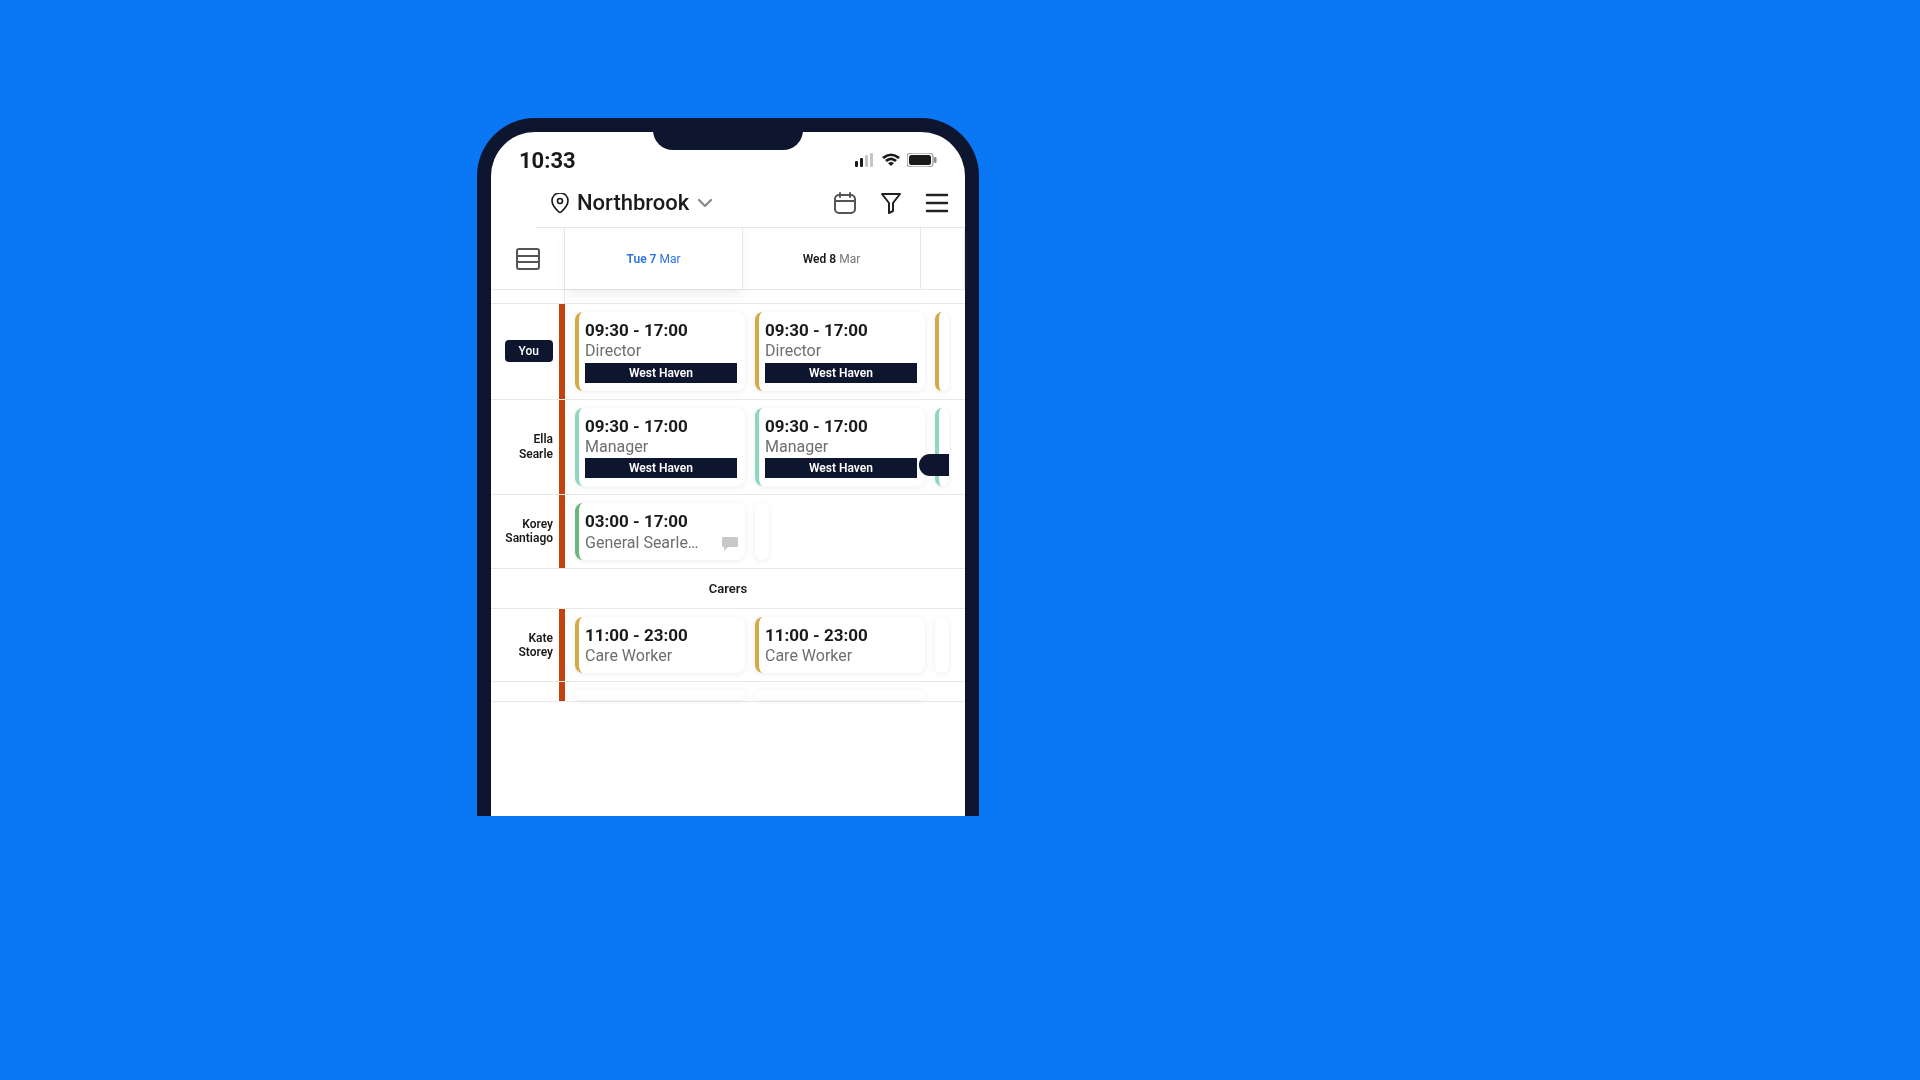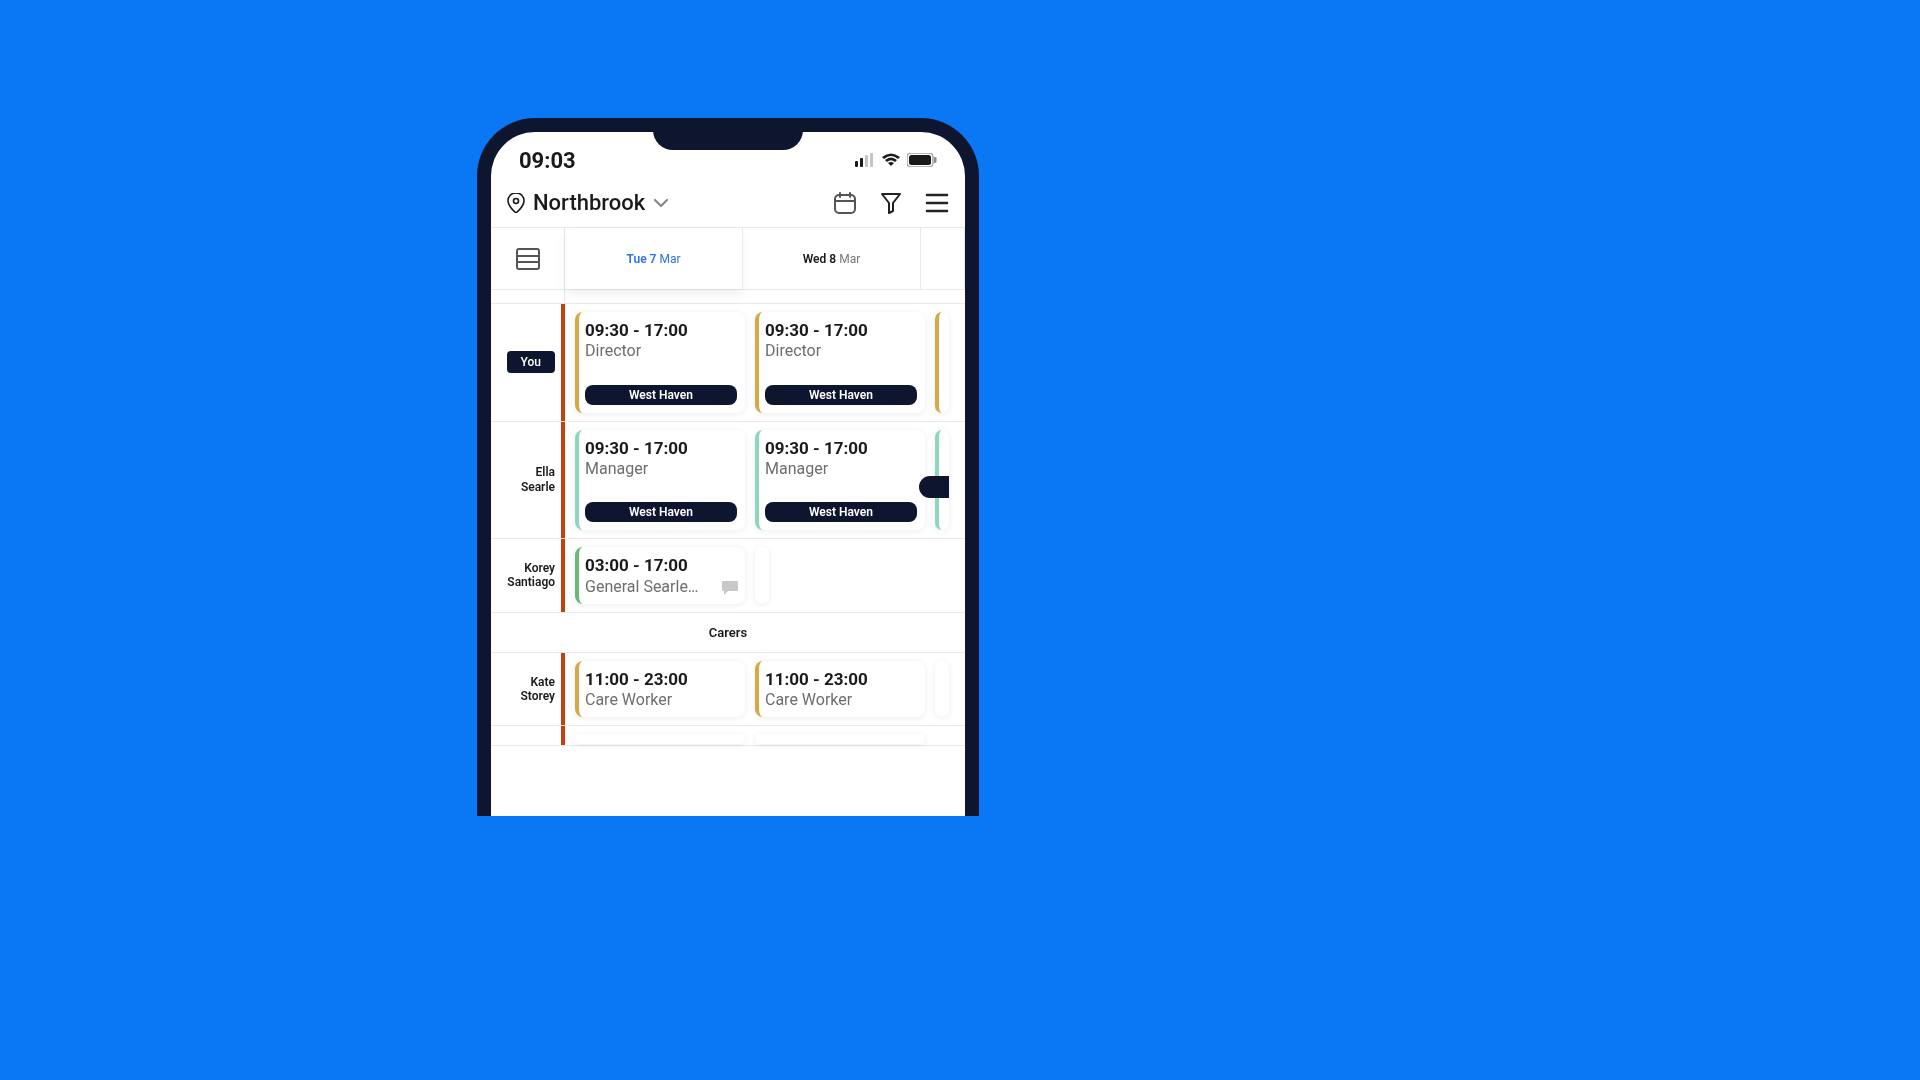--- a/index.html
+++ b/index.html
@@ -53,20 +53,21 @@
   font-weight: 700;
   color: #1a1a1a;
 }
 .status-icons { display: flex; align-items: center; gap: 6px; }
 .app-header {
   display: flex;
   align-items: center;
   justify-content: space-between;
   padding: 8px 16px 12px 16px;
   border-bottom: 1px solid #e8e8e8;
+  margin-left: 44px;
 }
 .location-group { display: flex; align-items: center; gap: 8px; }
 .location-name { font-size: 22px; font-weight: 500; color: #1a1a1a; }
 .header-actions { display: flex; align-items: center; gap: 22px; }
 .icon-btn { display: flex; align-items: center; justify-content: center; cursor: pointer; }
 .tabs-row {
   display: flex;
   align-items: stretch;
   height: 62px;
   background: #fff;
@@ -111,21 +112,21 @@
   display: flex;
   border-bottom: 1px solid #e8e8e8;
   background: #fff;
 }
 .namecol {
   width: 74px;
   display: flex;
   align-items: center;
   justify-content: flex-end;
   padding: 0 6px 0 0;
-  border-right: 4px solid #c2410c;
+  border-right: 6px solid #c2410c;
   font-size: 12px;
   font-weight: 600;
   color: #1a1a1a;
   text-align: right;
   line-height: 1.2;
 }
 .you-pill {
   background: #0e152e;
   color: #fff;
   font-size: 12px;
@@ -149,41 +150,41 @@
   position: relative;
   border-left: 4px solid transparent;
 }
 .shift-card.peek { flex: 0 0 14px; padding: 0; }
 .accent-gold { border-left-color: #d4a946; }
 .accent-teal { border-left-color: #8fd6c0; }
 .accent-green { border-left-color: #6cb87a; }
 .shift-time { font-size: 17px; font-weight: 700; color: #1a1a1a; line-height: 1.2; }
 .shift-role { font-size: 16px; font-weight: 400; color: #6e6e6e; line-height: 1.2; margin-top: 1px; }
 .loc-pill {
-  margin-top: 24px;
+  margin-top: 2px;
   background: #0e152e;
   color: #fff;
   font-size: 12px;
   font-weight: 600;
   text-align: center;
-  border-radius: 8px;
+  border-radius: 0;
   padding: 3px 0;
 }
 .loc-pill.peek { height: 22px; margin-top: 6px; border-radius: 12px 0 0 12px; margin-left: -20px; width: 30px;}
 .chat-icon { position: absolute; right: 6px; bottom: 8px; }
 </style>
 </head>
 <body>
 
 <div class="phone-frame">
   <div class="notch"></div>
   <div class="screen">
 
     <div class="status-bar">
-      <div class="status-time">09:03</div>
+      <div class="status-time">10:33</div>
       <div class="status-icons">
         <svg width="20" height="14" viewBox="0 0 20 14">
           <rect x="0" y="8" width="3" height="6" rx="1" fill="#1a1a1a"></rect>
           <rect x="5" y="5" width="3" height="9" rx="1" fill="#1a1a1a"></rect>
           <rect x="10" y="2" width="3" height="12" rx="1" fill="#c5c5c5"></rect>
           <rect x="15" y="0" width="3" height="14" rx="1" fill="#c5c5c5"></rect>
         </svg>
         <svg width="20" height="14" viewBox="0 0 20 14">
           <path d="M10 13 L7 10 Q10 8 13 10 Z" fill="#1a1a1a"></path>
           <path d="M4 7 Q10 2 16 7 L14 9 Q10 5.5 6 9 Z" fill="#1a1a1a"></path>

